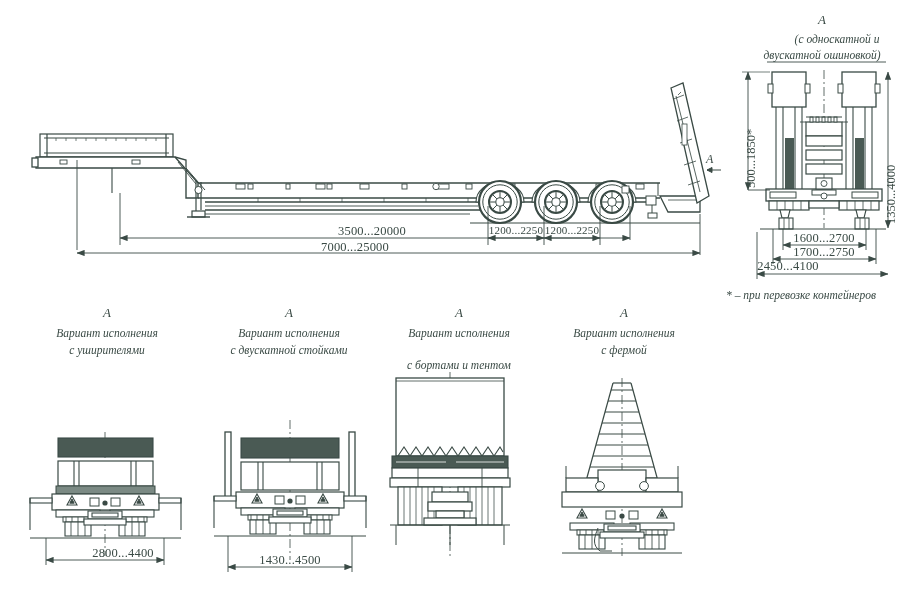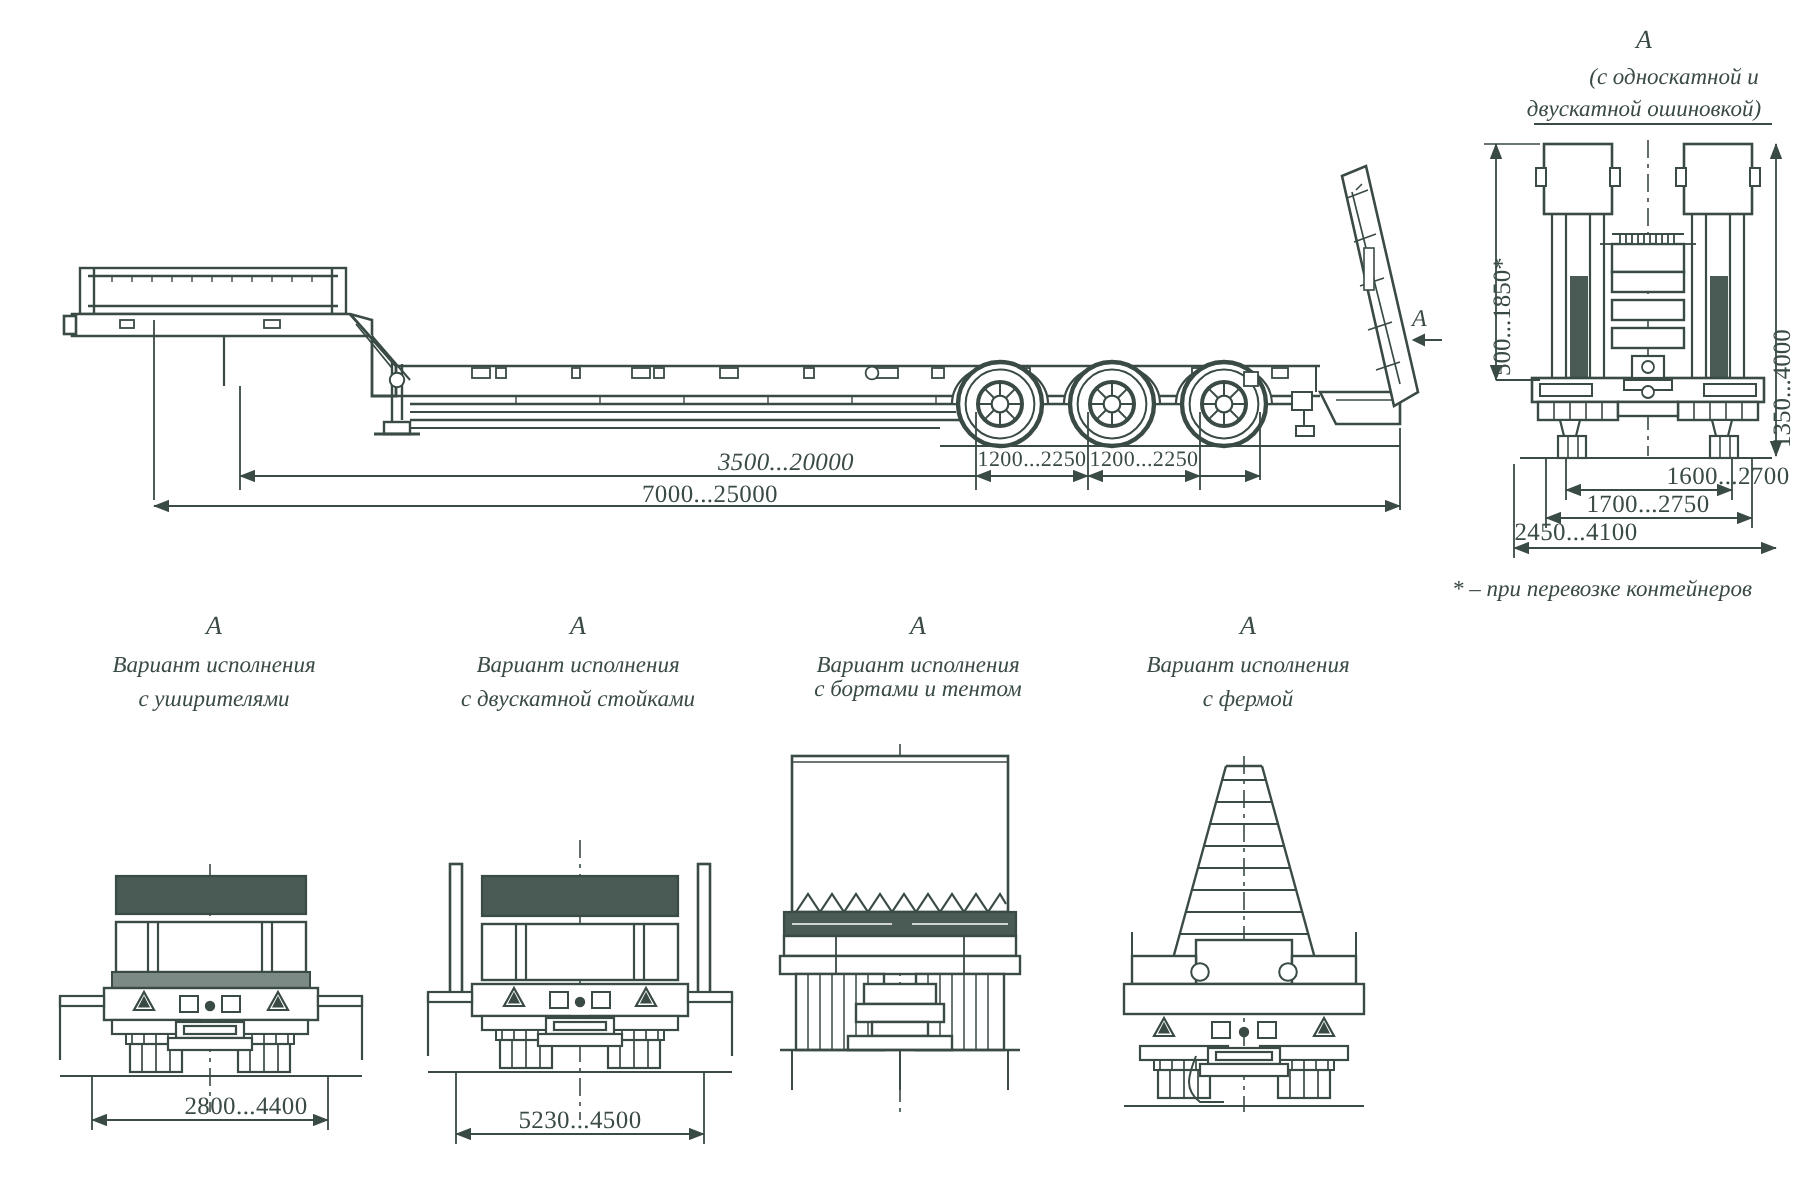--- a/index.html
+++ b/index.html
@@ -585,51 +585,51 @@
           <rect x="608" y="526" width="28" height="4"></rect>
           <rect x="600" y="532" width="44" height="6"></rect>
         </g>
         <path d="M598,528 C594,538 592,545 600,551 L612,551" stroke-width="1" fill="none"></path>
         <line x1="562" y1="553" x2="682" y2="553" stroke-width="1"></line>
       </g>
 
     </g>
   </svg>
 
-  <div class="lbl dim ctr" style="left:393px;top:224px;font-style:italic;">3500...20000</div>
+  <div class="lbl dim ctr" style="left:372px;top:224px;">3500...20000</div>
   <div class="lbl dim ctr" style="left:355px;top:240px;">7000...25000</div>
   <div class="lbl dim ctr" style="left:516px;top:224px;font-size:11px;">1200...2250</div>
   <div class="lbl dim ctr" style="left:572px;top:224px;font-size:11px;">1200...2250</div>
 
   <div class="lbl secA" style="left:706px;top:152px;">А</div>
 
   <div class="lbl capA ctr" style="left:822px;top:12px;">А</div>
   <div class="lbl cap ctr" style="left:837px;top:32px;">(с односкатной и</div>
   <div class="lbl cap ctr" style="left:822px;top:48px;">двускатной ошиновкой)</div>
 
   <div class="lbl dimv" style="left:744px;top:188px;transform:rotate(-90deg);">500...1850*</div>
   <div class="lbl dimv" style="left:884px;top:224px;transform:rotate(-90deg);">1350...4000</div>
 
-  <div class="lbl dim ctr" style="left:824px;top:231px;margin-left:40px;">1600...2700</div>
+  <div class="lbl dim ctr" style="left:824px;top:231px;">1600...2700</div>
   <div class="lbl dim ctr" style="left:824px;top:245px;">1700...2750</div>
   <div class="lbl dim ctr" style="left:788px;top:259px;">2450...4100</div>
 
   <div class="lbl note" style="left:690px;top:288px;margin-left:36px;">* – при перевозке контейнеров</div>
 
   <div class="lbl capA ctr" style="left:107px;top:305px;">А</div>
   <div class="lbl cap ctr" style="left:107px;top:326px;">Вариант исполнения</div>
   <div class="lbl cap ctr" style="left:107px;top:343px;">с уширителями</div>
   <div class="lbl dim ctr" style="left:123px;top:546px;">2800...4400</div>
 
   <div class="lbl capA ctr" style="left:289px;top:305px;">А</div>
   <div class="lbl cap ctr" style="left:289px;top:326px;">Вариант исполнения</div>
   <div class="lbl cap ctr" style="left:289px;top:343px;">с двускатной стойками</div>
-  <div class="lbl dim ctr" style="left:290px;top:553px;">5230...4500</div>
+  <div class="lbl dim ctr" style="left:290px;top:553px;">1430...4500</div>
 
   <div class="lbl capA ctr" style="left:459px;top:305px;">А</div>
   <div class="lbl cap ctr" style="left:459px;top:326px;">Вариант исполнения</div>
-  <div class="lbl cap ctr" style="left:459px;top:338px;text-align:center;">с бортами и тентом</div>
+  <div class="lbl cap ctr" style="left:459px;top:358px;text-align:center;">с бортами и тентом</div>
 
   <div class="lbl capA ctr" style="left:624px;top:305px;">А</div>
   <div class="lbl cap ctr" style="left:624px;top:326px;">Вариант исполнения</div>
   <div class="lbl cap ctr" style="left:624px;top:343px;">с фермой</div>
 
 </div>
 
 </body></html>

